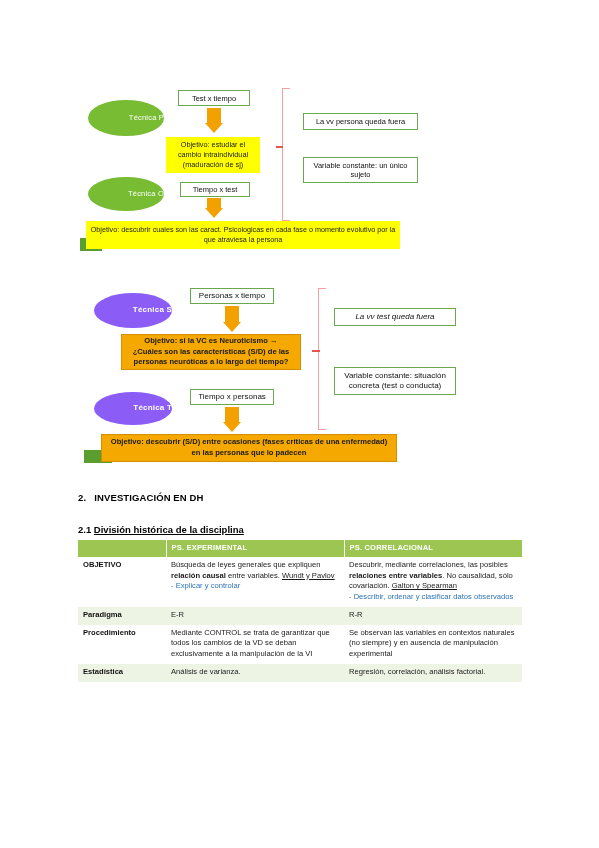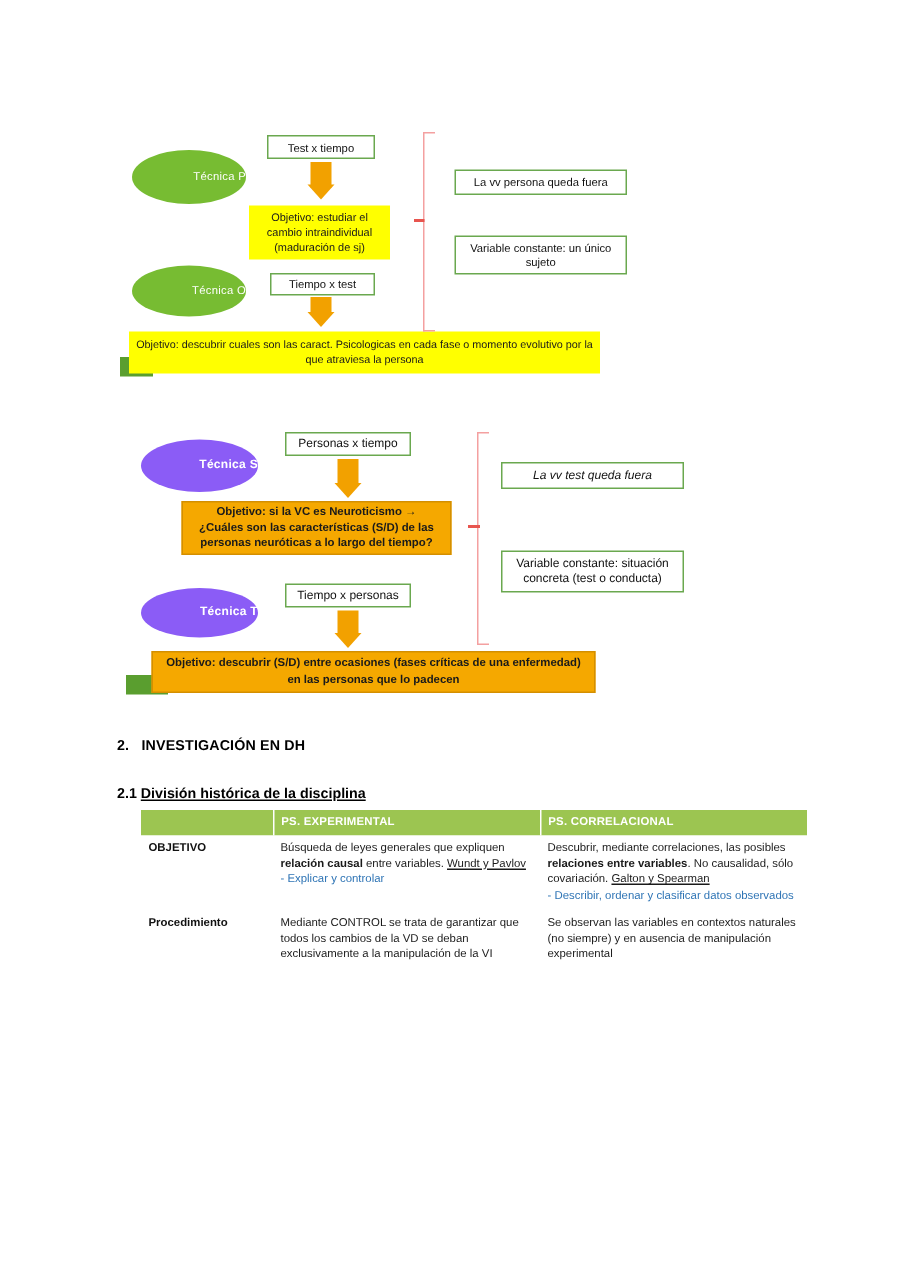--- a/index.html
+++ b/index.html
@@ -128,21 +128,20 @@
   .heading-2 .num { text-decoration: none; }
   .heading-2 .und { text-decoration: underline; }
 
   
   .tbl {
     position: absolute;
     border-collapse: collapse;
     table-layout: fixed;
     font-size: 7.6px;
     line-height: 1.42;
-    margin-left: 16px;
   }
   .tbl td, .tbl th {
     vertical-align: top;
     padding: 3px 5px 4px 5px;
     box-sizing: border-box;
   }
   .tbl thead th {
     background: #9cc551;
     color: #ffffff;
     font-weight: bold;
@@ -314,24 +313,34 @@
           <span class="blue">- Explicar y controlar</span>
         </td>
         <td class="cell">
           Descubrir, mediante correlaciones, las posibles <span class="b">relaciones entre variables</span>.
           No causalidad, sólo covariación. <span class="u">Galton y Spearman</span><br>
           <span class="blue">- Describir, ordenar y clasificar datos observados</span>
         </td>
       </tr>
 
 
+      <tr class="band-c">
+        <td class="rowhdr">Paradigma</td>
+        <td class="cell">E-R</td>
+        <td class="cell">R-R</td>
+      </tr>
 
       <tr class="band-a">
         <td class="rowhdr">Procedimiento</td>
         <td class="cell">Mediante CONTROL se trata de garantizar que todos los cambios de la VD se deban exclusivamente a la manipulación de la VI</td>
         <td class="cell">Se observan las variables en contextos naturales (no siempre) y en ausencia de manipulación experimental</td>
       </tr>
 
+      <tr class="band-c">
+        <td class="rowhdr">Estadística</td>
+        <td class="cell">Análisis de varianza.</td>
+        <td class="cell">Regresión, correlación, análisis factorial.</td>
+      </tr>
 
     </tbody>
   </table>
 
 </div>
 
 </body></html>

